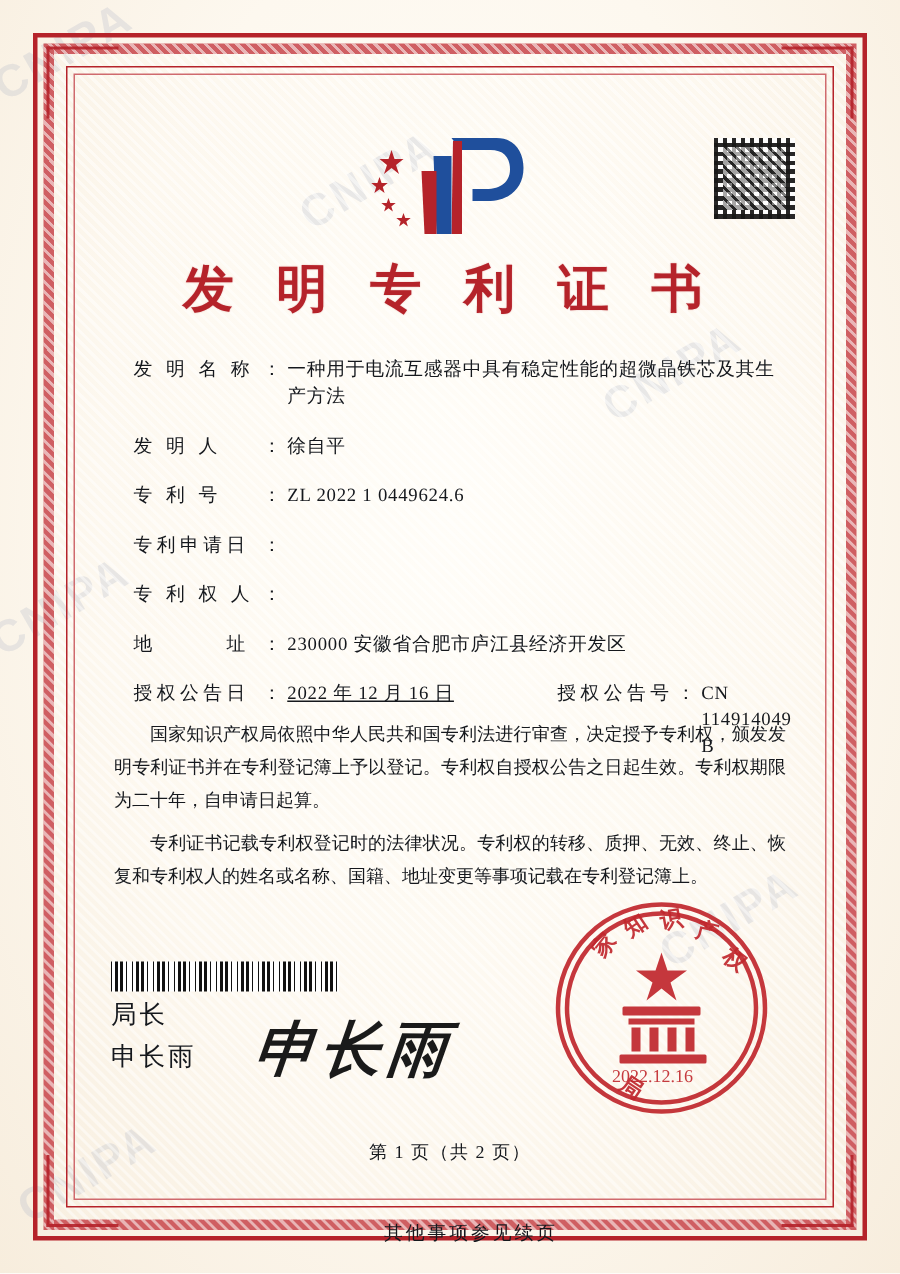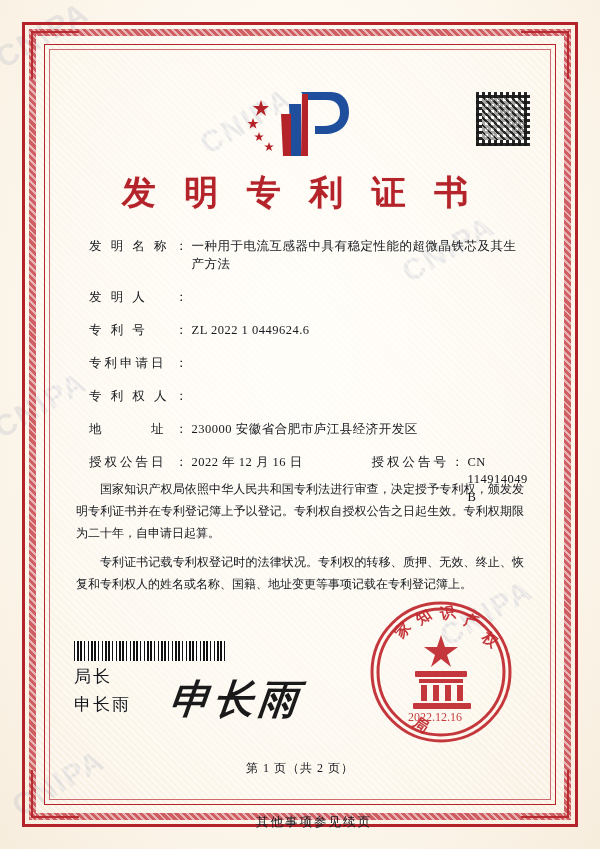--- a/index.html
+++ b/index.html
@@ -170,20 +170,21 @@
     text-align: right;
     padding-right: 4px;
   }
   .field-value {
     flex: 1;
     letter-spacing: 0.5px;
   }
   .field-row.split .field-value {
     flex: 0 0 auto;
     min-width: 150px;
+    text-decoration: underline;
   }
   .sub-label {
     letter-spacing: 3px;
     margin-left: 30px;
     white-space: nowrap;
   }
   .sub-colon { padding: 0 4px 0 2px; }
   .sub-value { letter-spacing: 0.5px; }
 
   .paras {
@@ -312,20 +313,21 @@
 
       <div class="field-row">
         <div class="field-label">发 明 名 称</div>
         <div class="field-colon">：</div>
         <div class="field-value">一种用于电流互感器中具有稳定性能的超微晶铁芯及其生产方法</div>
       </div>
 
       <div class="field-row">
         <div class="field-label">发 明 人</div>
         <div class="field-colon">：</div>
+        <div class="field-value">徐自平</div>
       </div>
 
       <div class="field-row">
         <div class="field-label">专 利 号</div>
         <div class="field-colon">：</div>
         <div class="field-value">ZL 2022 1 0449624.6</div>
       </div>
 
       <div class="field-row">
         <div class="field-label">专利申请日</div>

